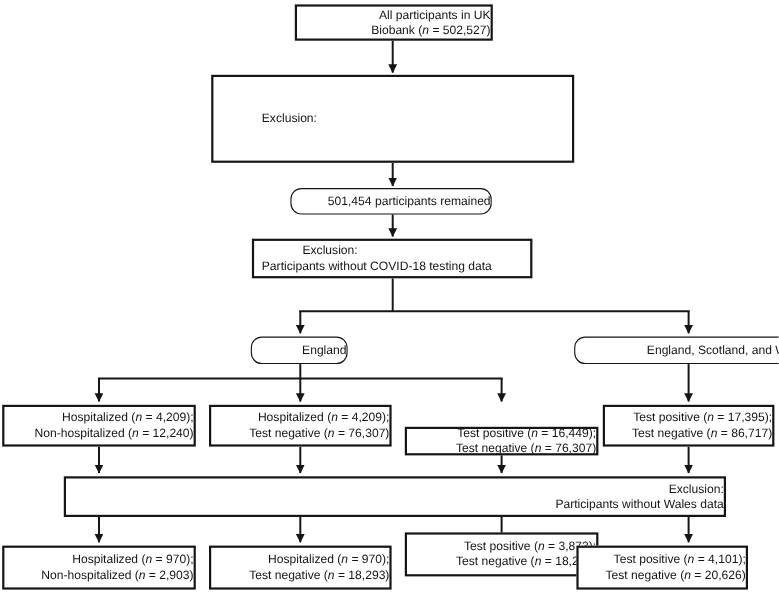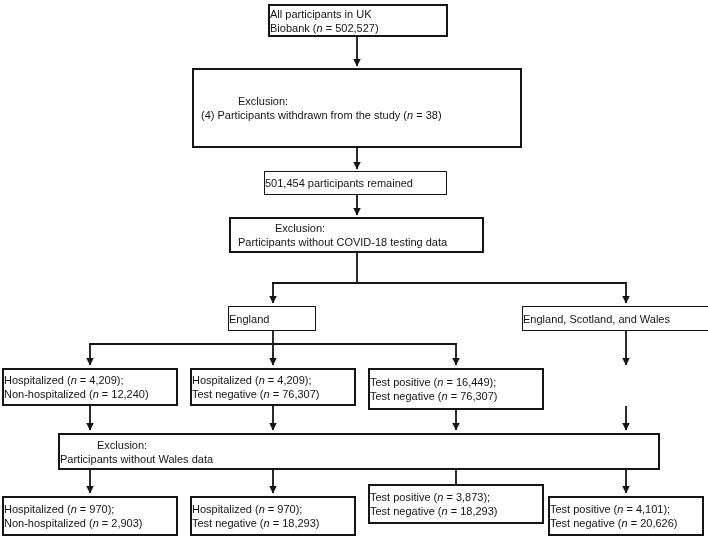--- a/index.html
+++ b/index.html
@@ -5,22 +5,22 @@
   * { margin:0; padding:0; box-sizing:border-box; }
   html,body { background:#ffffff; }
   body { font-family:"Liberation Sans","DejaVu Sans",sans-serif; }
   .stage { position:relative; width:708px; height:538px; background:#ffffff; color:#151515; overflow:hidden; }
   svg.connectors { position:absolute; left:0; top:0; width:708px; height:538px; }
   .box {
     position:absolute; background:#ffffff; border:2px solid #151515;
     font-size:11px; line-height:14px;
     display:flex; flex-direction:column; justify-content:center;
   }
-  .box.thin { border-width:1.5px; }
-  .center { align-items:flex-start; text-align:center; }
+  .box.thin { border-width:1.5px;border-radius:10px; }
+  .center { align-items:flex-end; text-align:center; }
   .leftal { align-items:flex-start; text-align:left; padding-left:7px; padding-right:4px; }
   .bold { font-weight:normal;margin-left:37px; }
   .box i { font-style:italic; }
 </style>
 </head>
 <body>
 
 <div class="stage">
 
   <svg class="connectors" viewBox="0 0 708 538">
@@ -58,21 +58,20 @@
     </g>
   </svg>
 
   <div class="box center" style="left:268px;top:4px;width:180px;height:33px">
     <div>All participants in UK</div>
     <div>Biobank (<i>n</i> = 502,527)</div>
   </div>
 
   <div class="box leftal" style="left:192px;top:68px;width:330px;height:80px">
     <div class="bold">Exclusion:</div>
-    <div>(4) Participants withdrawn from the study (<i>n</i> = 38)</div>
   </div>
 
   <div class="box center thin" style="left:264px;top:171px;width:183px;height:24px">
     <div>501,454 participants remained</div>
   </div>
 
   <div class="box leftal" style="left:229px;top:217px;width:255px;height:36px">
     <div class="bold">Exclusion:</div>
     <div>Participants without COVID-18 testing data</div>
   </div>
@@ -86,40 +85,44 @@
   </div>
 
   <div class="box center" style="left:2px;top:368px;width:176px;height:38px">
     <div>Hospitalized (<i>n</i> = 4,209);</div>
     <div>Non-hospitalized (<i>n</i> = 12,240)</div>
   </div>
   <div class="box center" style="left:190px;top:368px;width:166px;height:38px">
     <div>Hospitalized (<i>n</i> = 4,209);</div>
     <div>Test negative (<i>n</i> = 76,307)</div>
   </div>
-  <div class="box center" style="left:368px;top:368px;width:176px;height:42px">
+  <div class="box center" style="left:368px;top:388px;width:176px;height:26px">
     <div>Test positive (<i>n</i> = 16,449);</div>
     <div>Test negative (<i>n</i> = 76,307)</div>
+  </div>
+  <div class="box center" style="left:548px;top:368px;width:156px;height:38px">
+    <div>Test positive (<i>n</i> = 17,395);</div>
+    <div>Test negative (<i>n</i> = 86,717)</div>
   </div>
 
   <div class="box center" style="left:58px;top:433px;width:602px;height:37px">
     <div class="bold">Exclusion:</div>
     <div>Participants without Wales data</div>
   </div>
 
   <div class="box center" style="left:2px;top:496px;width:176px;height:40px">
     <div>Hospitalized (<i>n</i> = 970);</div>
     <div>Non-hospitalized (<i>n</i> = 2,903)</div>
   </div>
   <div class="box center" style="left:190px;top:496px;width:166px;height:40px">
     <div>Hospitalized (<i>n</i> = 970);</div>
     <div>Test negative (<i>n</i> = 18,293)</div>
   </div>
   <div class="box center" style="left:368px;top:484px;width:176px;height:40px">
     <div>Test positive (<i>n</i> = 3,873);</div>
     <div>Test negative (<i>n</i> = 18,293)</div>
   </div>
-  <div class="box center" style="left:548px;top:496px;width:156px;height:40px">
+  <div class="box center" style="left:524px;top:496px;width:156px;height:40px">
     <div>Test positive (<i>n</i> = 4,101);</div>
     <div>Test negative (<i>n</i> = 20,626)</div>
   </div>
 
 </div>
 
 </body></html>

